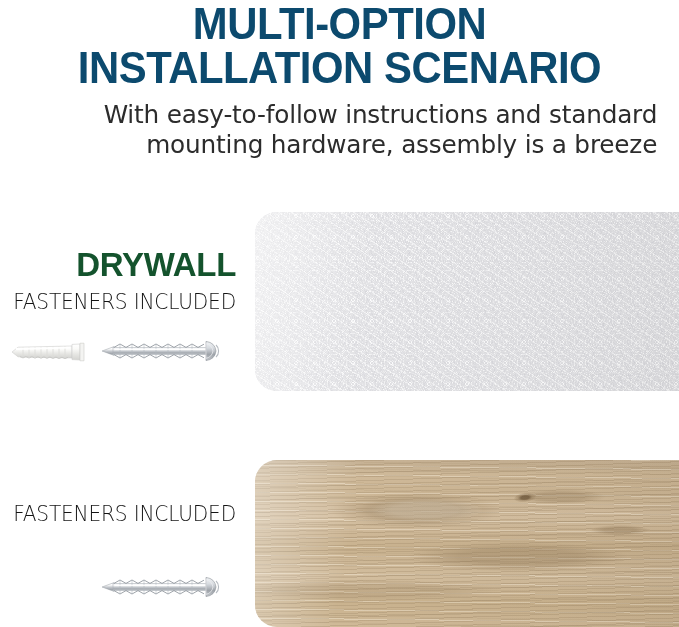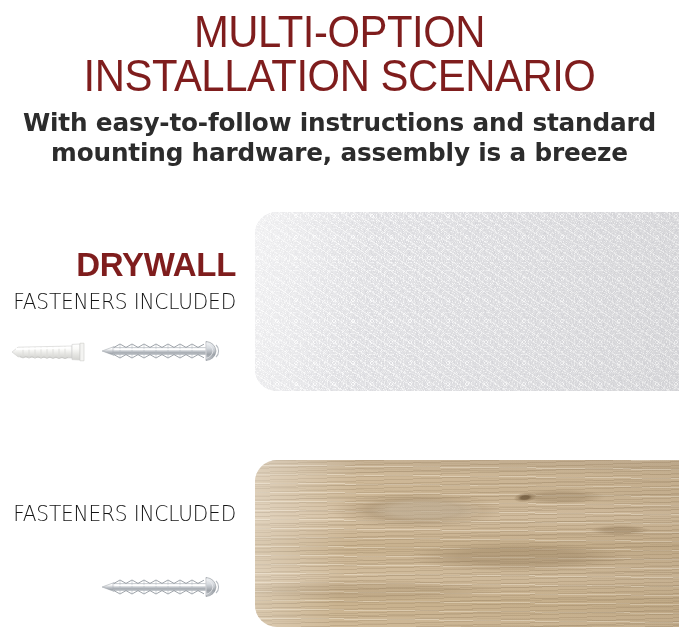--- a/index.html
+++ b/index.html
@@ -9,37 +9,38 @@
     font-family:"Liberation Sans", sans-serif;
     overflow:hidden;
     position:relative;
     -webkit-font-smoothing:antialiased;
   }
   .page{position:relative;width:679px;height:627px;overflow:hidden;background:#fff;}
 
   
   .header{position:absolute;left:0;top:0;width:679px;text-align:center;}
   .title{
-    margin:8px;padding:0;
+    margin:0;padding:0;
     font-family:"Liberation Sans", sans-serif;
-    font-weight:400;
-    color:#7f1d1d;
+    font-weight:700;
+    color:#0c4a6e;
     letter-spacing:-0.5px;
     line-height:0.98;
   }
   .title .l1{display:block;font-size:45px;transform:scaleX(0.93);}
   .title .l2{display:block;font-size:45px;transform:scaleX(0.93);}
   .subtitle{
     margin:12px;padding:0;
     font-family:"DejaVu Sans", sans-serif;
-    font-weight:700;
+    font-weight:400;
     font-size:25.5px;
     line-height:1.16;
     color:#2c2c2c;
     letter-spacing:-0.2px;
+    text-align:right;
   }
   .subtitle span{display:block;transform:scaleX(0.97);}
 
   
   .panel{
     position:absolute;
     overflow:hidden;
     border-top-left-radius:22px;
     border-bottom-left-radius:22px;
   }
@@ -115,21 +116,21 @@
     background:linear-gradient(100deg, rgba(255,255,255,.34) 0%, rgba(255,255,255,0) 24%, rgba(90,68,42,.05) 74%, rgba(90,68,42,.10) 100%);
   }
 
   
   .labelblock{position:absolute;text-align:right;}
   .labelblock .head{
     font-family:"Liberation Sans", sans-serif;
     font-weight:700;
     font-size:33px;
     line-height:1;
-    color:#7f1d1d;
+    color:#14532d;
     letter-spacing:-0.3px;
     display:block;
   }
   .labelblock .sub{
     font-family:"DejaVu Sans", sans-serif;
     font-weight:300;
     font-size:21px;
     line-height:1;
     color:#141414;
     letter-spacing:-0.2px;

